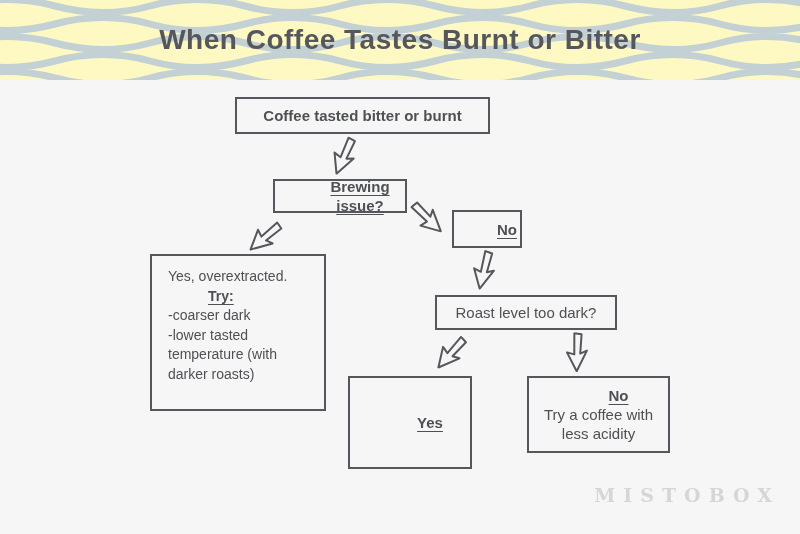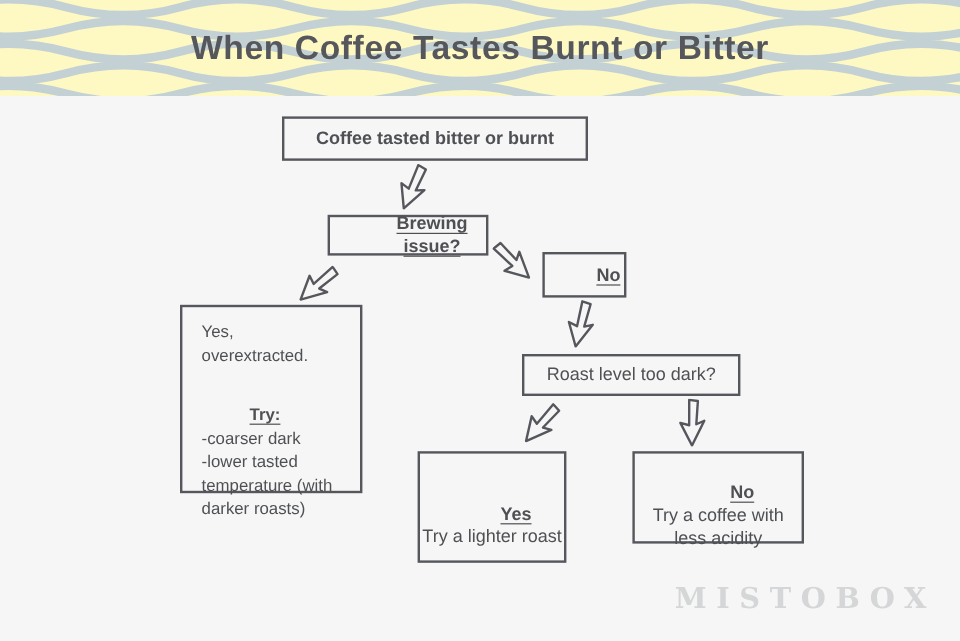--- a/index.html
+++ b/index.html
@@ -46,34 +46,34 @@
     background: transparent;
     color: #4e5054;
     display: flex;
     flex-direction: column;
     align-items: center;
     justify-content: center;
     text-align: center;
     font-size: 15px;
     line-height: 19px;
   }
-  .bold { font-weight: 700; margin-top: 30px; }
+  .bold { font-weight: 700; }
   .u {
     text-decoration: underline;
     text-underline-offset: 3px;
     padding-left: 40px;
   }
   .box-start   { left: 212px; top:  97px; width: 255px; height: 37px; font-weight: 700; margin-left: 23px; }
   .box-brewing { left: 273px; top: 179px; width: 134px; height: 34px; font-weight: 700; }
   .box-no1     { left: 452px; top: 210px; width:  70px; height: 38px; font-weight: 700; }
   .box-roast   { left: 435px; top: 295px; width: 182px; height: 35px; font-weight: 400; }
   .box-yes2    { left: 348px; top: 376px; width: 124px; height: 93px; font-weight: 400; }
   .box-no2     { left: 527px; top: 376px; width: 143px; height: 77px; font-weight: 400; }
   .box-over {
-    left: 150px; top: 254px; width: 152px; height: 157px;
+    left: 150px; top: 254px; width: 176px; height: 157px;
     align-items: flex-start;
     justify-content: flex-start;
     text-align: left;
     padding: 11px 16px;
     font-size: 14px;
     line-height: 19.5px;
     font-weight: 400;
   }
   
   .arrow {
@@ -91,21 +91,21 @@
   .a3 { left: 414px; top: 198px; transform: rotate(-55deg); }
   .a4 { left: 471px; top: 250px; transform: rotate(4deg); }
   .a5 { left: 438px; top: 333px; transform: rotate(32deg); }
   .a6 { left: 564px; top: 332px; transform: rotate(-8deg); }
   
   .brand {
     position: absolute;
     right: 20px; top: 484px;
     font-family: "DejaVu Serif", "Liberation Serif", serif;
     font-weight: 700;
-    font-size: 24px;
+    font-size: 19px;
     letter-spacing: 8px;
     color: #d5d6d7;
     user-select: none;
   }
 </style>
 </head>
 <body>
 
 <div class="canvas">
 
@@ -166,21 +166,20 @@
     <svg class="arrow a5" viewBox="0 0 26 40">
       <path d="M 13 1 L 20 3 L 16 22 L 23 20 L 10 39 L 3 19 L 10 22 Z"></path>
     </svg>
 
     <svg class="arrow a6" viewBox="0 0 26 40">
       <path d="M 13 1 L 20 3 L 16 22 L 23 20 L 10 39 L 3 19 L 10 22 Z"></path>
     </svg>
 
     <div class="fbox box-yes2">
       <div class="bold u">Yes</div>
-      <div>Try a lighter roast</div>
     </div>
 
     <div class="fbox box-no2">
       <div class="bold u">No</div>
       <div>Try a coffee with less acidity</div>
     </div>
 
   </div>
 
   <div class="brand">MISTOBOX</div>

